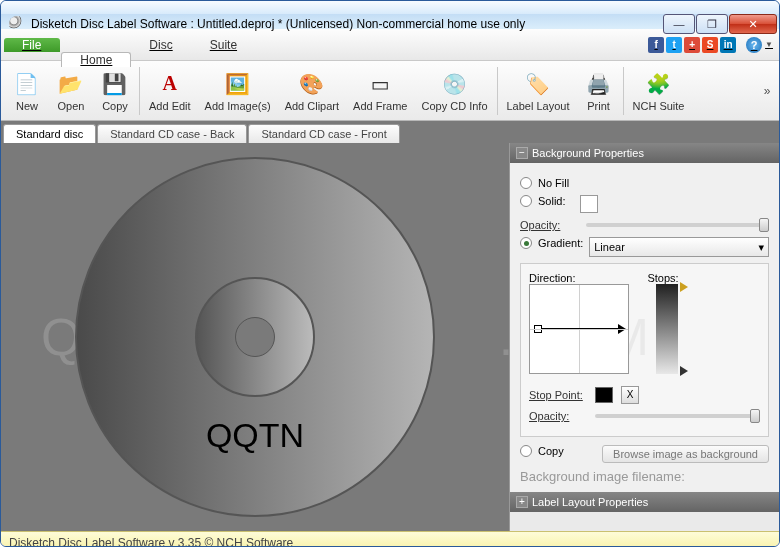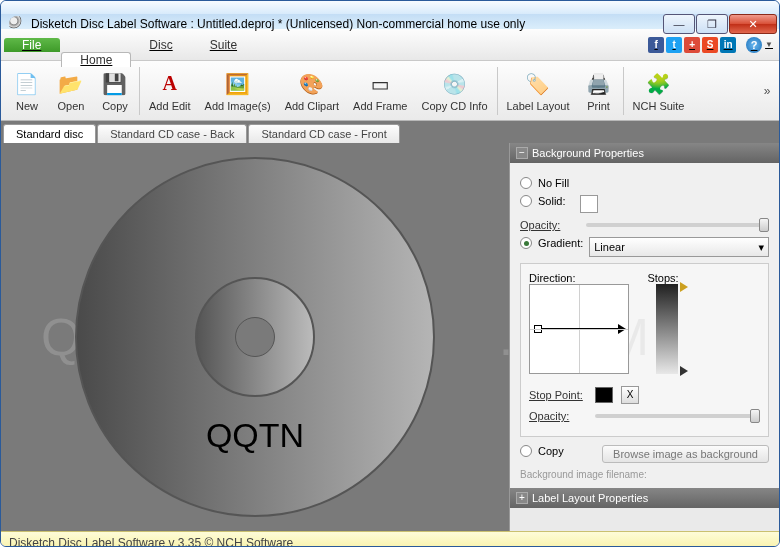--- a/index.html
+++ b/index.html
@@ -66,21 +66,21 @@
 .dir-handle { position:absolute; left:4px; top:40px; width:8px; height:8px; border:1px solid #000; background:#fff; }
 .dir-arrow { position:absolute; left:12px; top:43px; width:82px; height:2px; background:#000; }
 .dir-arrow::after { content:""; position:absolute; right:-2px; top:-4px; border-left:8px solid #000; border-top:5px solid transparent; border-bottom:5px solid transparent; }
 .stops-bar { width:22px; height:90px; background:linear-gradient(#202020,#e8e8e8); display:inline-block; margin-left:24px; position:relative; vertical-align:top; }
 .stop-marker { position:absolute; width:0; height:0; border-top:5px solid transparent; border-bottom:5px solid transparent; }
 .stop-top { top:-2px; right:-10px; border-left:8px solid #cca020; }
 .stop-bot { bottom:-2px; right:-10px; border-left:8px solid #333; }
 .stop-point-sw { width:18px; height:16px; background:#000; border:1px solid #666; }
 .x-btn { width:18px; height:18px; border:1px solid #999; background:linear-gradient(#fff,#ddd); font-size:10px; text-align:center; line-height:16px; }
 .browse-btn { border:1px solid #bbb; background:linear-gradient(#fbfbfb,#e4e4e4); padding:2px 10px; font-size:11px; color:#777; border-radius:3px; }
-.hint { color:#999; font-size:10px; margin-top:2px; }
+.hint { color:#999; font-size:13px; margin-top:2px; }
 
 
 .statusbar { height:22px; background:linear-gradient(#fefcd8,#f7f0a0); border-top:1px solid #cac070; font-size:12px; color:#444; display:flex; align-items:center; padding:0 8px; }
 </style>
 </head>
 <body>
 
 <div class="titlebar">
   <span class="title-icon"></span>
   <span class="title-text">Disketch Disc Label Software : Untitled.deproj * (Unlicensed) Non-commercial home use only</span>

